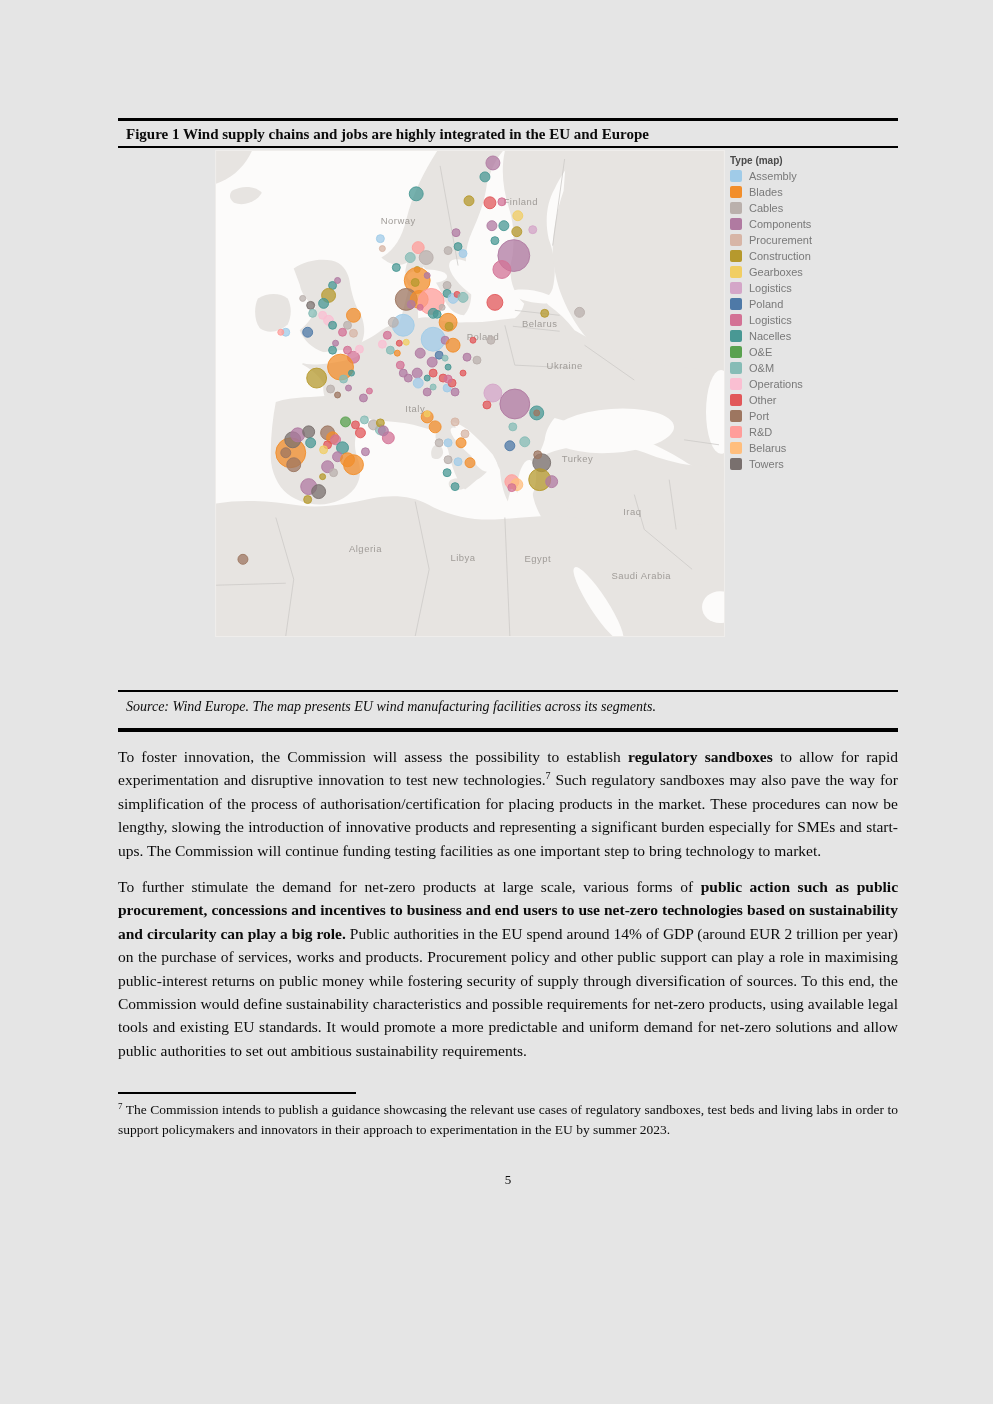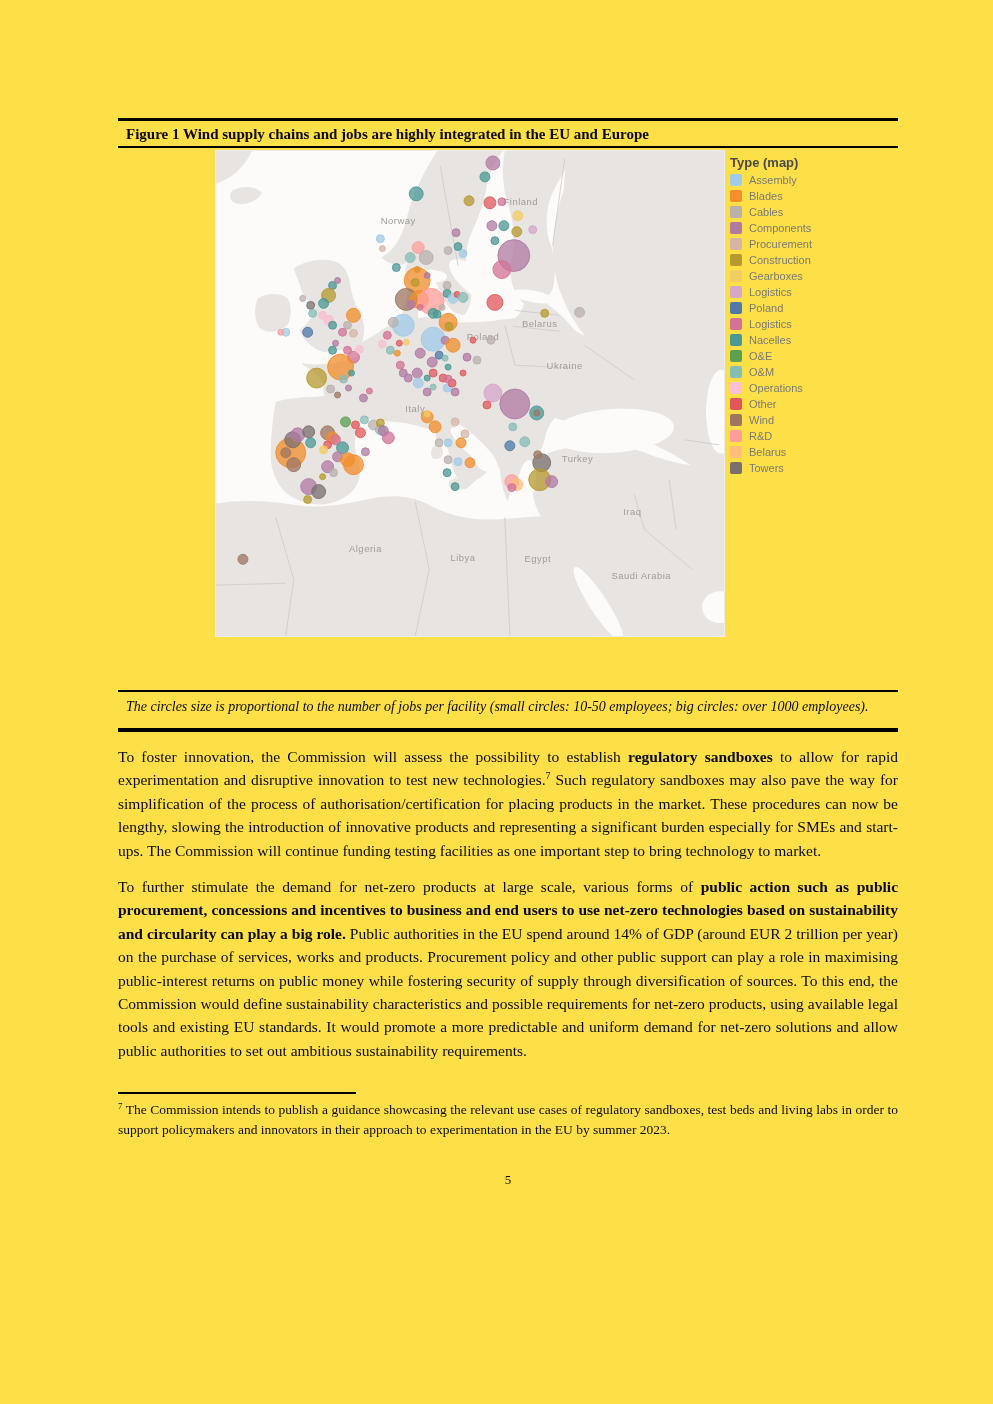--- a/index.html
+++ b/index.html
@@ -1,30 +1,30 @@
 <!DOCTYPE html>
 <html><head>
 <meta charset="utf-8">
 <style>
   html,body{margin:0;padding:0;background:#ffffff;}
-  .page{position:relative;width:993px;height:1404px;background:#fde047;overflow:hidden;
+  .page{position:relative;width:993px;height:1404px;background:#e5e5e5;overflow:hidden;
         font-family:"Liberation Serif",serif;color:#0b0b0b;}
   .content{position:relative;margin-left:118px;width:780px;padding-top:118px;}
 
   
   .title-bar{border-top:3px solid #000;border-bottom:2px solid #000;
              padding:3px 8px 2px 8px;font-weight:bold;font-size:15px;line-height:20px;}
 
   
   .figure-area{position:relative;height:492px;}
   .map-wrap{position:absolute;left:97px;top:2px;width:510px;height:487px;
             background:#fcfbfa;border:1px solid #efedeb;box-sizing:border-box;}
   .map-wrap svg{display:block;}
   .legend{position:absolute;left:612px;top:7px;width:168px;font-family:"Liberation Sans",sans-serif;}
-  .legend-title{font-size:13px;font-weight:bold;color:#4a4a4a;margin-bottom:4px;}
+  .legend-title{font-size:10px;font-weight:bold;color:#4a4a4a;margin-bottom:4px;}
   .legend-row{display:flex;align-items:flex-start;height:15px;margin-bottom:1px;}
   .legend-swatch{width:12px;height:12px;border-radius:2px;margin-right:7px;flex:0 0 12px;}
   .legend-label{font-size:11px;color:#797979;white-space:nowrap;}
 
   
   .source-block{margin-top:50px;border-top:2px solid #000;border-bottom:4px solid #000;
                 padding:5px 8px 12px 8px;}
   .source-block p{margin:0;font-style:italic;font-size:14px;line-height:19px;}
 
   
@@ -346,40 +346,40 @@
             <div class="legend-row">
               <span class="legend-swatch" style="background: rgb(250, 191, 210);"></span>
               <span class="legend-label">Operations</span>
             </div>
             <div class="legend-row">
               <span class="legend-swatch" style="background: rgb(225, 87, 89);"></span>
               <span class="legend-label">Other</span>
             </div>
             <div class="legend-row">
               <span class="legend-swatch" style="background: rgb(157, 118, 96);"></span>
-              <span class="legend-label">Wind</span>
+              <span class="legend-label">Port</span>
             </div>
             <div class="legend-row">
               <span class="legend-swatch" style="background: rgb(255, 157, 154);"></span>
               <span class="legend-label">R&amp;D</span>
             </div>
             <div class="legend-row">
               <span class="legend-swatch" style="background: rgb(255, 190, 125);"></span>
               <span class="legend-label">Belarus</span>
             </div>
             <div class="legend-row">
               <span class="legend-swatch" style="background: rgb(121, 112, 110);"></span>
               <span class="legend-label">Towers</span>
             </div>
           </div>
       </div>
     </div>
 
     <div class="source-block">
-      <p>The circles size is proportional to the number of jobs per facility (small circles: 10-50 employees; big circles: over 1000 employees).</p>
+      <p>Source: Wind Europe. The map presents EU wind manufacturing facilities across its segments.</p>
     </div>
 
     <div id="paragraphs">
         <p class="body-para"><span>To foster innovation, the Commission will assess the possibility to establish </span><span class="b">regulatory sandboxes</span><span> to allow for rapid experimentation and disruptive innovation to test new technologies.</span><sup>7</sup><span> Such regulatory sandboxes may also pave the way for simplification of the process of authorisation/certification for placing products in the market. These procedures can now be lengthy, slowing the introduction of innovative products and representing a significant burden especially for SMEs and start-ups. The Commission will continue funding testing facilities as one important step to bring technology to market.</span></p>
         <p class="body-para"><span>To further stimulate the demand for net-zero products at large scale, various forms of </span><span class="b">public action such as public procurement, concessions and incentives to business and end users to use net-zero technologies based on sustainability and circularity can play a big role.</span><span> Public authorities in the EU spend around 14% of GDP (around EUR 2 trillion per year) on the purchase of services, works and products. Procurement policy and other public support can play a role in maximising public-interest returns on public money while fostering security of supply through diversification of sources. To this end, the Commission would define sustainability characteristics and possible requirements for net-zero products, using available legal tools and existing EU standards. It would promote a more predictable and uniform demand for net-zero solutions and allow public authorities to set out ambitious sustainability requirements.</span></p>
       </div>
 
     <div class="footnote-rule"></div>
     <div class="footnote"><sup>7</sup><span> The Commission intends to publish a guidance showcasing the relevant use cases of regulatory sandboxes, test beds and living labs in order to support policymakers and innovators in their approach to experimentation in the EU by summer 2023.</span></div>
 

